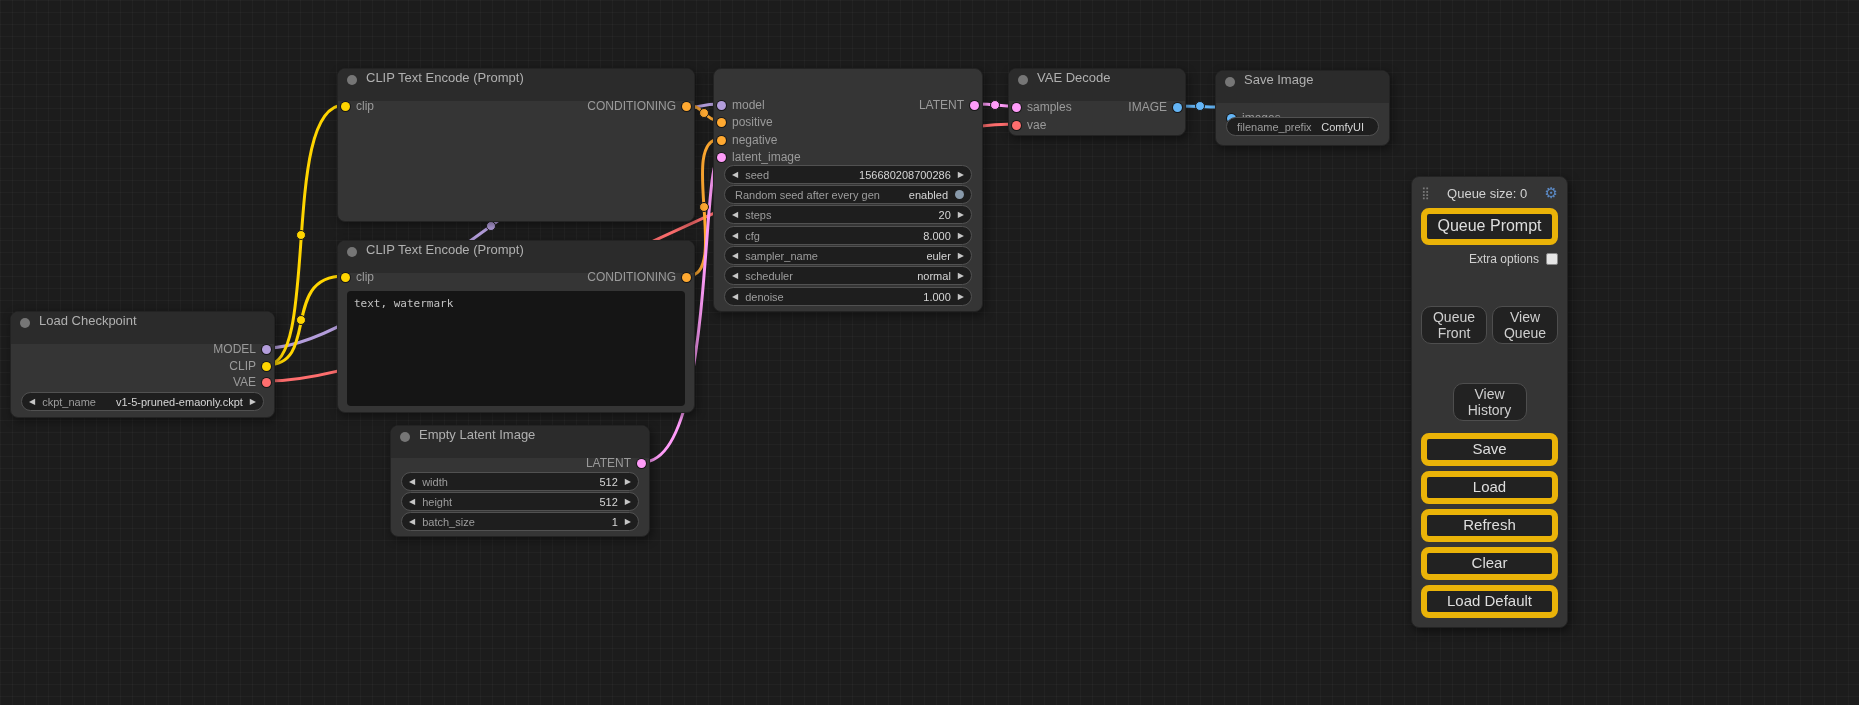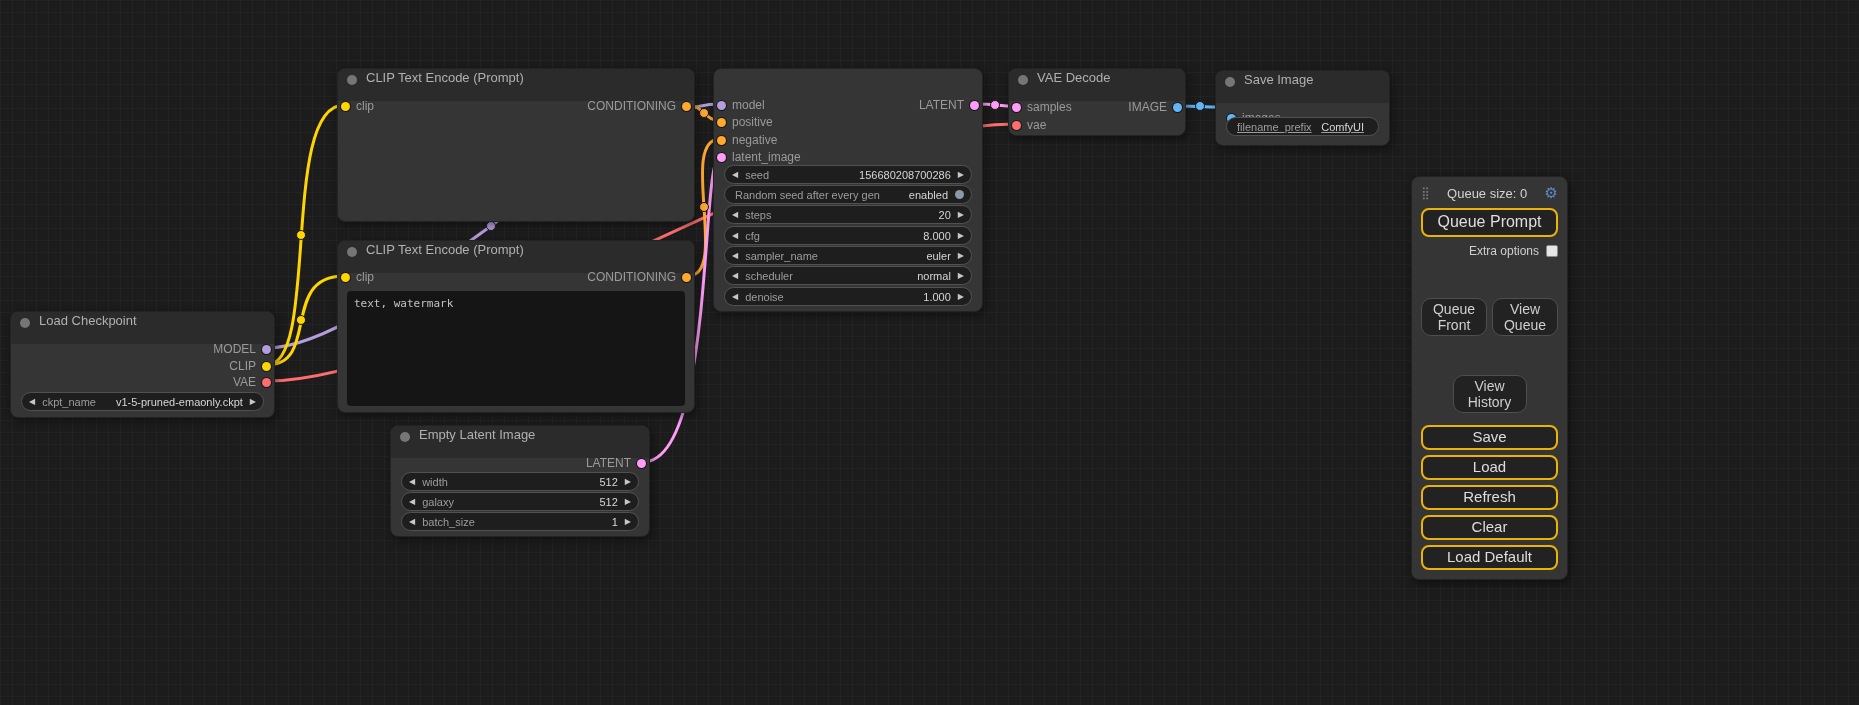--- a/index.html
+++ b/index.html
@@ -55,21 +55,21 @@
     position:absolute; left:1411px; top:176px; width:157px; z-index:3;
     background:#353535; border:1px solid #232323; border-radius:8px;
     padding:7px 9px 9px; box-shadow:2px 3px 10px rgba(0,0,0,0.5); color:#cfcfcf;
   }
   .qp-header { display:flex; align-items:center; height:18px; }
   .drag-handle { color:#7a7a7a; font-size:12px; cursor:grab; }
   .queue-size { flex:1; text-align:center; font-size:13px; color:#d2d2d2; }
   .gear-icon { font-size:15px; cursor:pointer; }
 
   .btn {
-    display:block; width:100%; background:#222222; border:2px solid #eab308;
+    display:block; width:100%; background:#222222; border:6px solid #eab308;
     border-radius:8px; color:#dedede; font-family:inherit; text-align:center; cursor:pointer;
   }
   .btn-queue { font-size:16px; padding:3px 0 4px; margin-top:6px; }
   .extra-row { display:flex; align-items:center; justify-content:flex-end; gap:7px; margin-top:7px; font-size:12px; color:#d0d0d0; }
   .checkbox { width:12px; height:12px; background:#e6e6e6; border:1px solid #8a8a8a; border-radius:2px; cursor:pointer; }
   .row-2 { display:flex; gap:5px; margin-top:5px; }
   .btn-small { flex:1; font-size:14px; padding:2px 0; border-radius:10px; background:#222222; border:1px solid #4e4e4e; color:#cfcfcf; font-family:inherit; cursor:pointer;margin-top:35px; }
   .row-center { display:flex; justify-content:center; margin-top:4px; }
   .row-center .btn-small { flex:none; width:74px; }
   .btn-std { font-size:15px; padding:1px 0 3px; margin-top:5px; }
@@ -168,21 +168,21 @@
       <span class="dot" style="background-color: rgb(255, 156, 249);"></span>
     </div>
     <div class="widget" style="top:46px;">
       <span class="warrow">◀</span>
       <span class="wlabel">width</span>
       <span class="wvalue">512</span>
       <span class="warrow">▶</span>
     </div>
     <div class="widget" style="top:66px;">
       <span class="warrow">◀</span>
-      <span class="wlabel">galaxy</span>
+      <span class="wlabel">height</span>
       <span class="wvalue">512</span>
       <span class="warrow">▶</span>
     </div>
     <div class="widget" style="top:86px;">
       <span class="warrow">◀</span>
       <span class="wlabel">batch_size</span>
       <span class="wvalue">1</span>
       <span class="warrow">▶</span>
     </div>
   </div>
@@ -273,21 +273,21 @@
 
   <div class="node" style="left:1215px;top:70px;width:175px;height:76px;">
     <div class="node-title">
       <span class="title-dot"></span>
       <span>Save Image</span>
     </div>
     <div class="slot in" style="top:40px;margin-left:8px;">
       <span class="dot" style="background-color: rgb(100, 181, 246);"></span>
       <span>images</span>
     </div>
-    <div class="widget no-arrows" style="top:46px;text-decoration:underline;">
+    <div class="widget no-arrows" style="top:46px;">
       <span class="wlabel">filename_prefix</span>
       <span class="wvalue">ComfyUI</span>
     </div>
   </div>
 
   <div class="queue-panel">
     <div class="qp-header">
       <span class="drag-handle">⣿</span>
       <span class="queue-size">Queue size: 0</span>
       <span class="gear-icon" style="color: rgb(91, 138, 198);">⚙</span>

